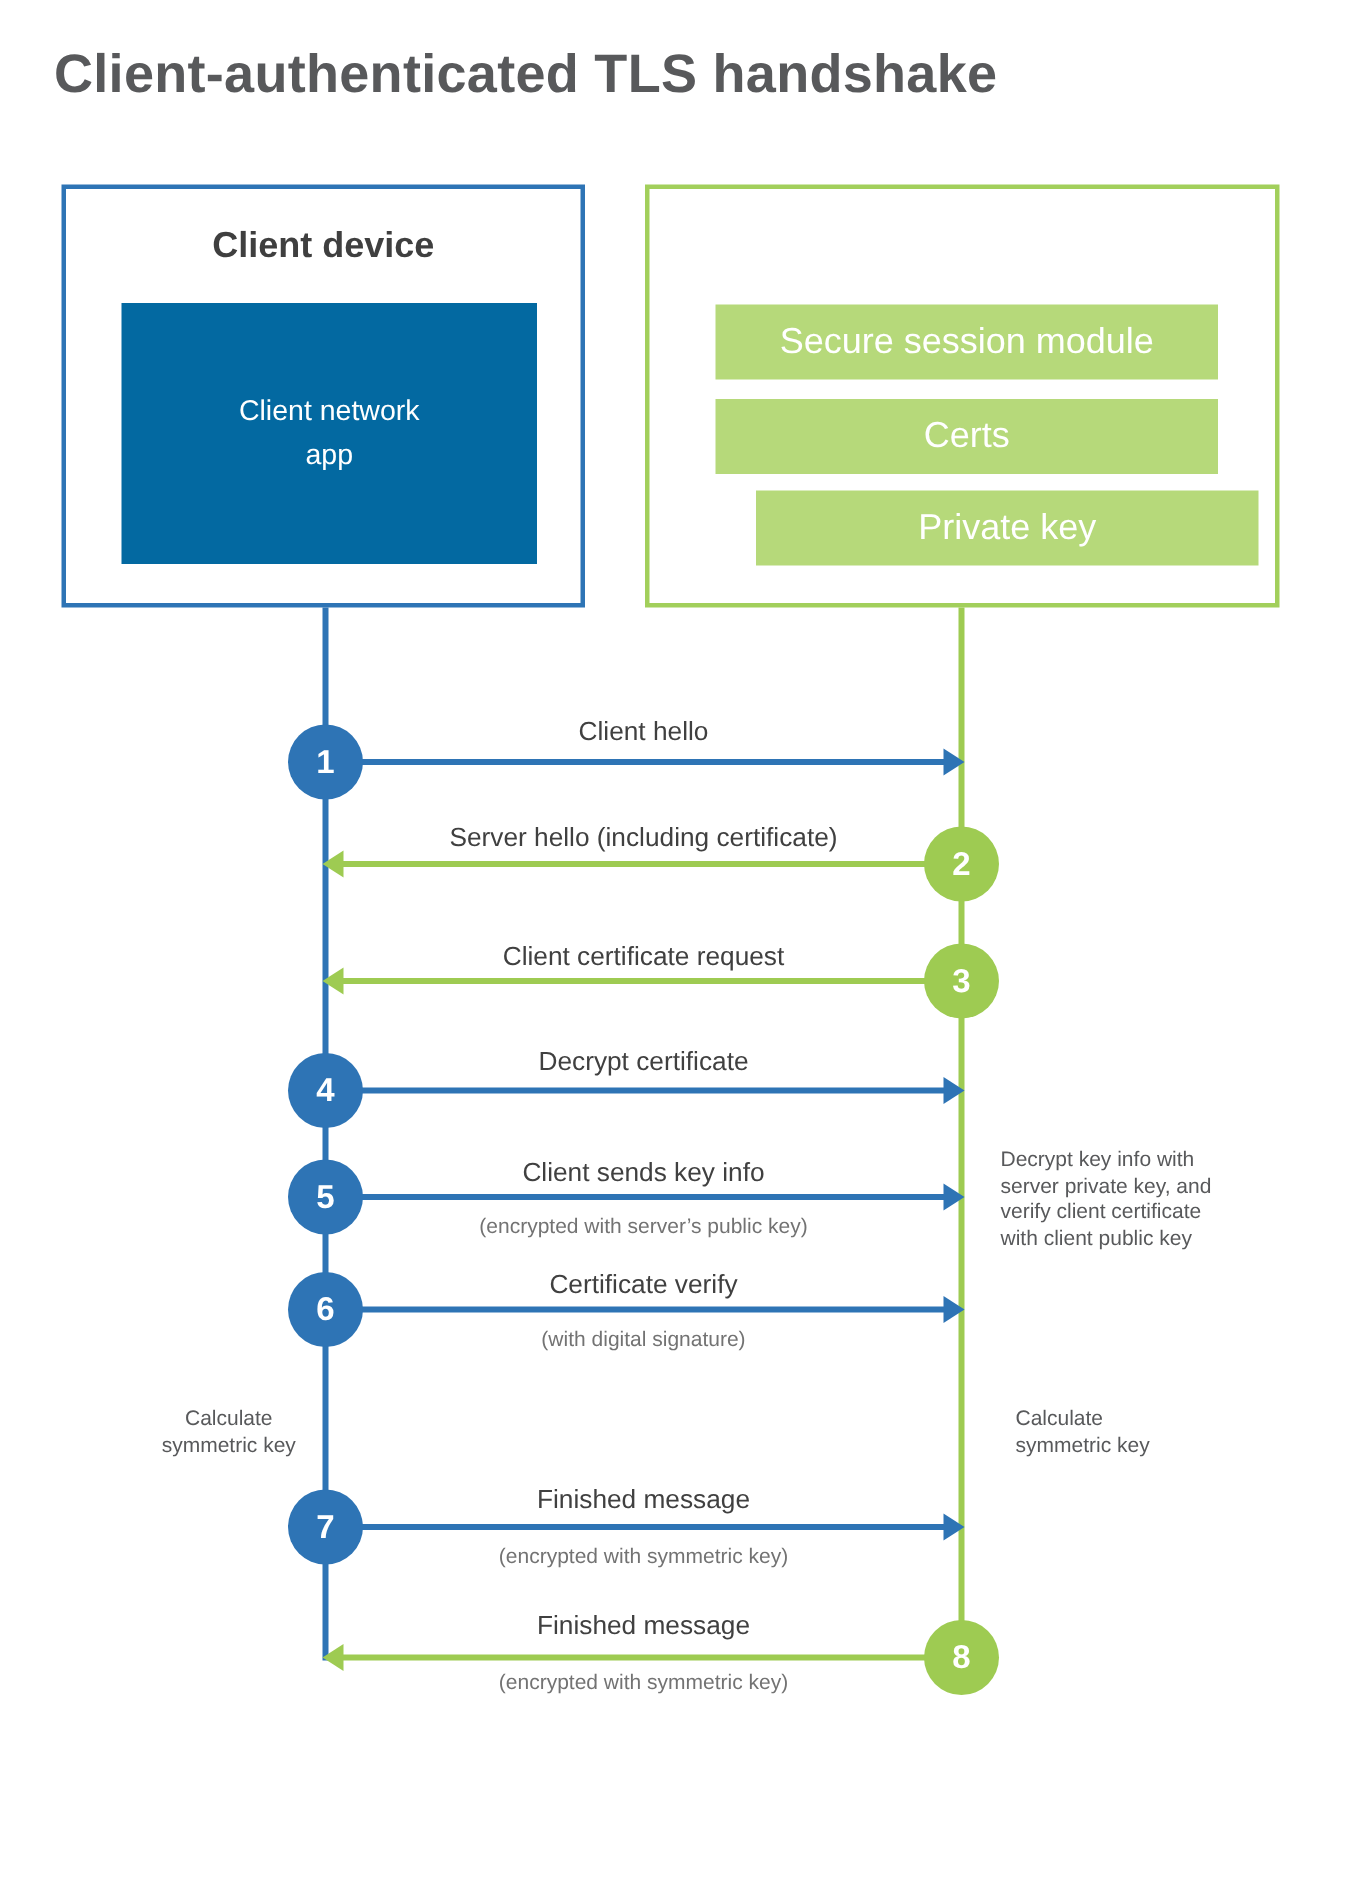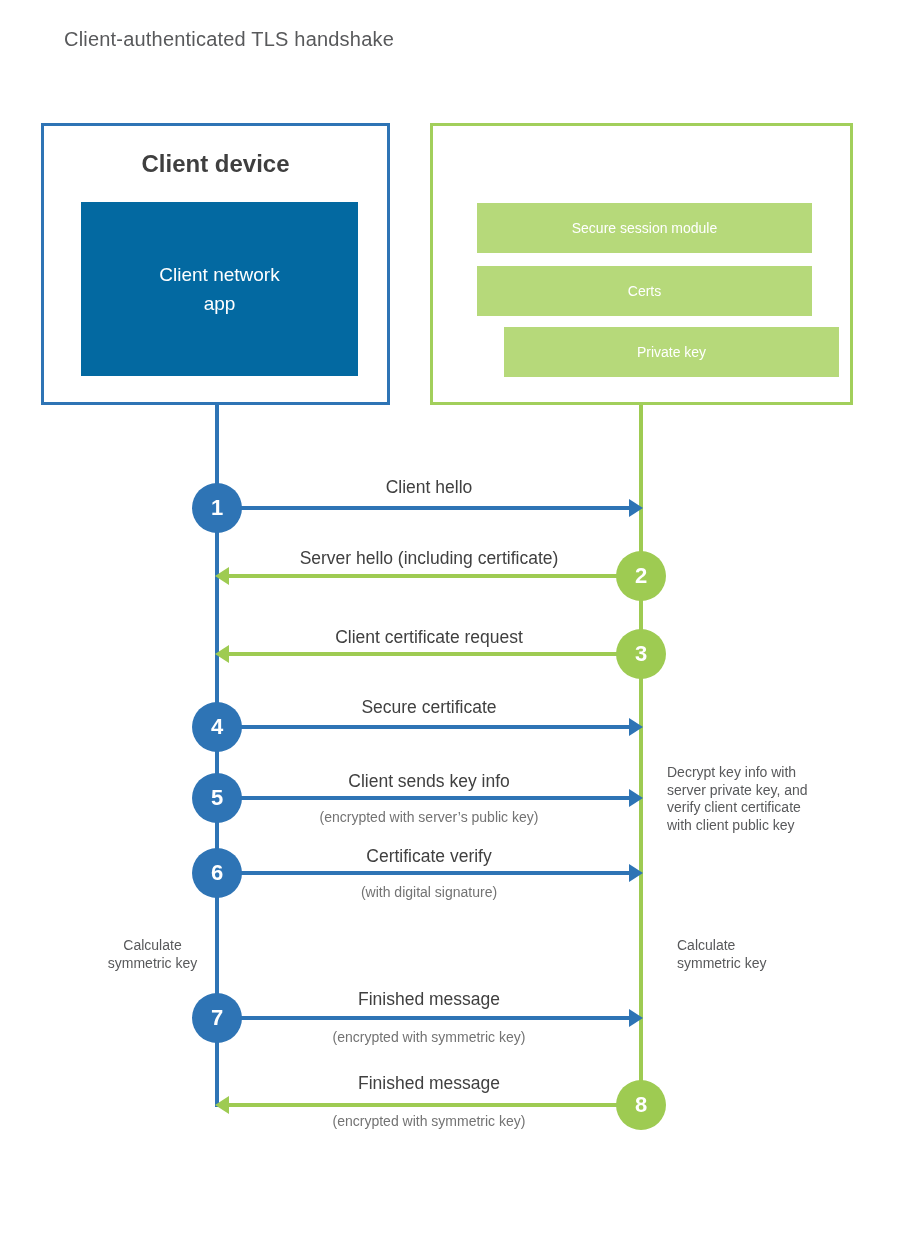--- a/index.html
+++ b/index.html
@@ -1,40 +1,40 @@
 <!DOCTYPE html>
 <html><head>
 <meta charset="utf-8">
 <style>
   html,body{margin:0;padding:0;background:#fff;}
   .canvas{
     position:relative;width:900px;height:1256px;background:#fff;overflow:hidden;
     font-family:"Liberation Sans","DejaVu Sans",sans-serif;
   }
   .page-title{
-    position:absolute;left:36px;top:28px;font-size:20px;font-weight:400;
-    color:#58595b;letter-spacing:.2px;margin-left:28px;
+    position:absolute;left:36px;top:28px;font-size:36px;font-weight:700;
+    color:#58595b;letter-spacing:.2px;
   }
   
   .actor-box{position:absolute;top:123px;height:282px;background:#fff;box-sizing:border-box;}
   .actor-box.client{left:41px;width:349px;border:3px solid #2e74b5;}
   .actor-box.server{left:430px;width:423px;border:3px solid #a2cf5b;}
   .actor-title{
     position:absolute;left:0;right:0;top:24px;text-align:center;
     font-size:24px;font-weight:bold;color:#3f3f3f;
   }
   .client-app{
     position:absolute;left:37px;top:76px;width:277px;height:174px;background:#0369a1;
     display:flex;align-items:center;justify-content:center;text-align:center;
     color:#fff;font-size:19px;line-height:29px;white-space:pre-line;
   }
   .server-bar{
     position:absolute;left:44px;width:335px;height:50px;background:#b6d97a;
     display:flex;align-items:center;justify-content:center;
-    color:#fff;font-size:14px;
+    color:#fff;font-size:24px;
   }
   .server-bar.b1{top:77px;}
   .server-bar.b2{top:140px;}
   .server-bar.b3{top:201px;margin-left:27px;}
   
   .lifeline{position:absolute;width:4px;top:405px;}
   .lifeline.blue{left:215px;height:702px;background:#2e74b5;}
   .lifeline.green{left:639px;height:700px;background:#9ecb52;}
   
   .msg-arrow{position:absolute;height:4px;}
@@ -101,21 +101,21 @@
   <div class="step-circle blue" style="left:192px;top:483px;">1</div>
 
   <div class="msg-label" style="top:548px;">Server hello (including certificate)</div>
   <div class="msg-arrow green left" style="left:228px;top:574px;width:413px;"></div>
   <div class="step-circle green" style="left:616px;top:551px;">2</div>
 
   <div class="msg-label" style="top:627px;">Client certificate request</div>
   <div class="msg-arrow green left" style="left:228px;top:652px;width:413px;"></div>
   <div class="step-circle green" style="left:616px;top:629px;">3</div>
 
-  <div class="msg-label" style="top:697px;">Secure certificate</div>
+  <div class="msg-label" style="top:697px;">Decrypt certificate</div>
   <div class="msg-arrow blue right" style="left:217px;top:725px;width:413px;"></div>
   <div class="step-circle blue" style="left:192px;top:702px;">4</div>
 
   <div class="msg-label" style="top:771px;">Client sends key info</div>
   <div class="msg-arrow blue right" style="left:217px;top:796px;width:413px;"></div>
   <div class="msg-sublabel" style="top:809px;">(encrypted with server’s public key)</div>
   <div class="step-circle blue" style="left:192px;top:773px;">5</div>
 
   <div class="msg-label" style="top:846px;">Certificate verify</div>
   <div class="msg-arrow blue right" style="left:217px;top:871px;width:413px;"></div>

